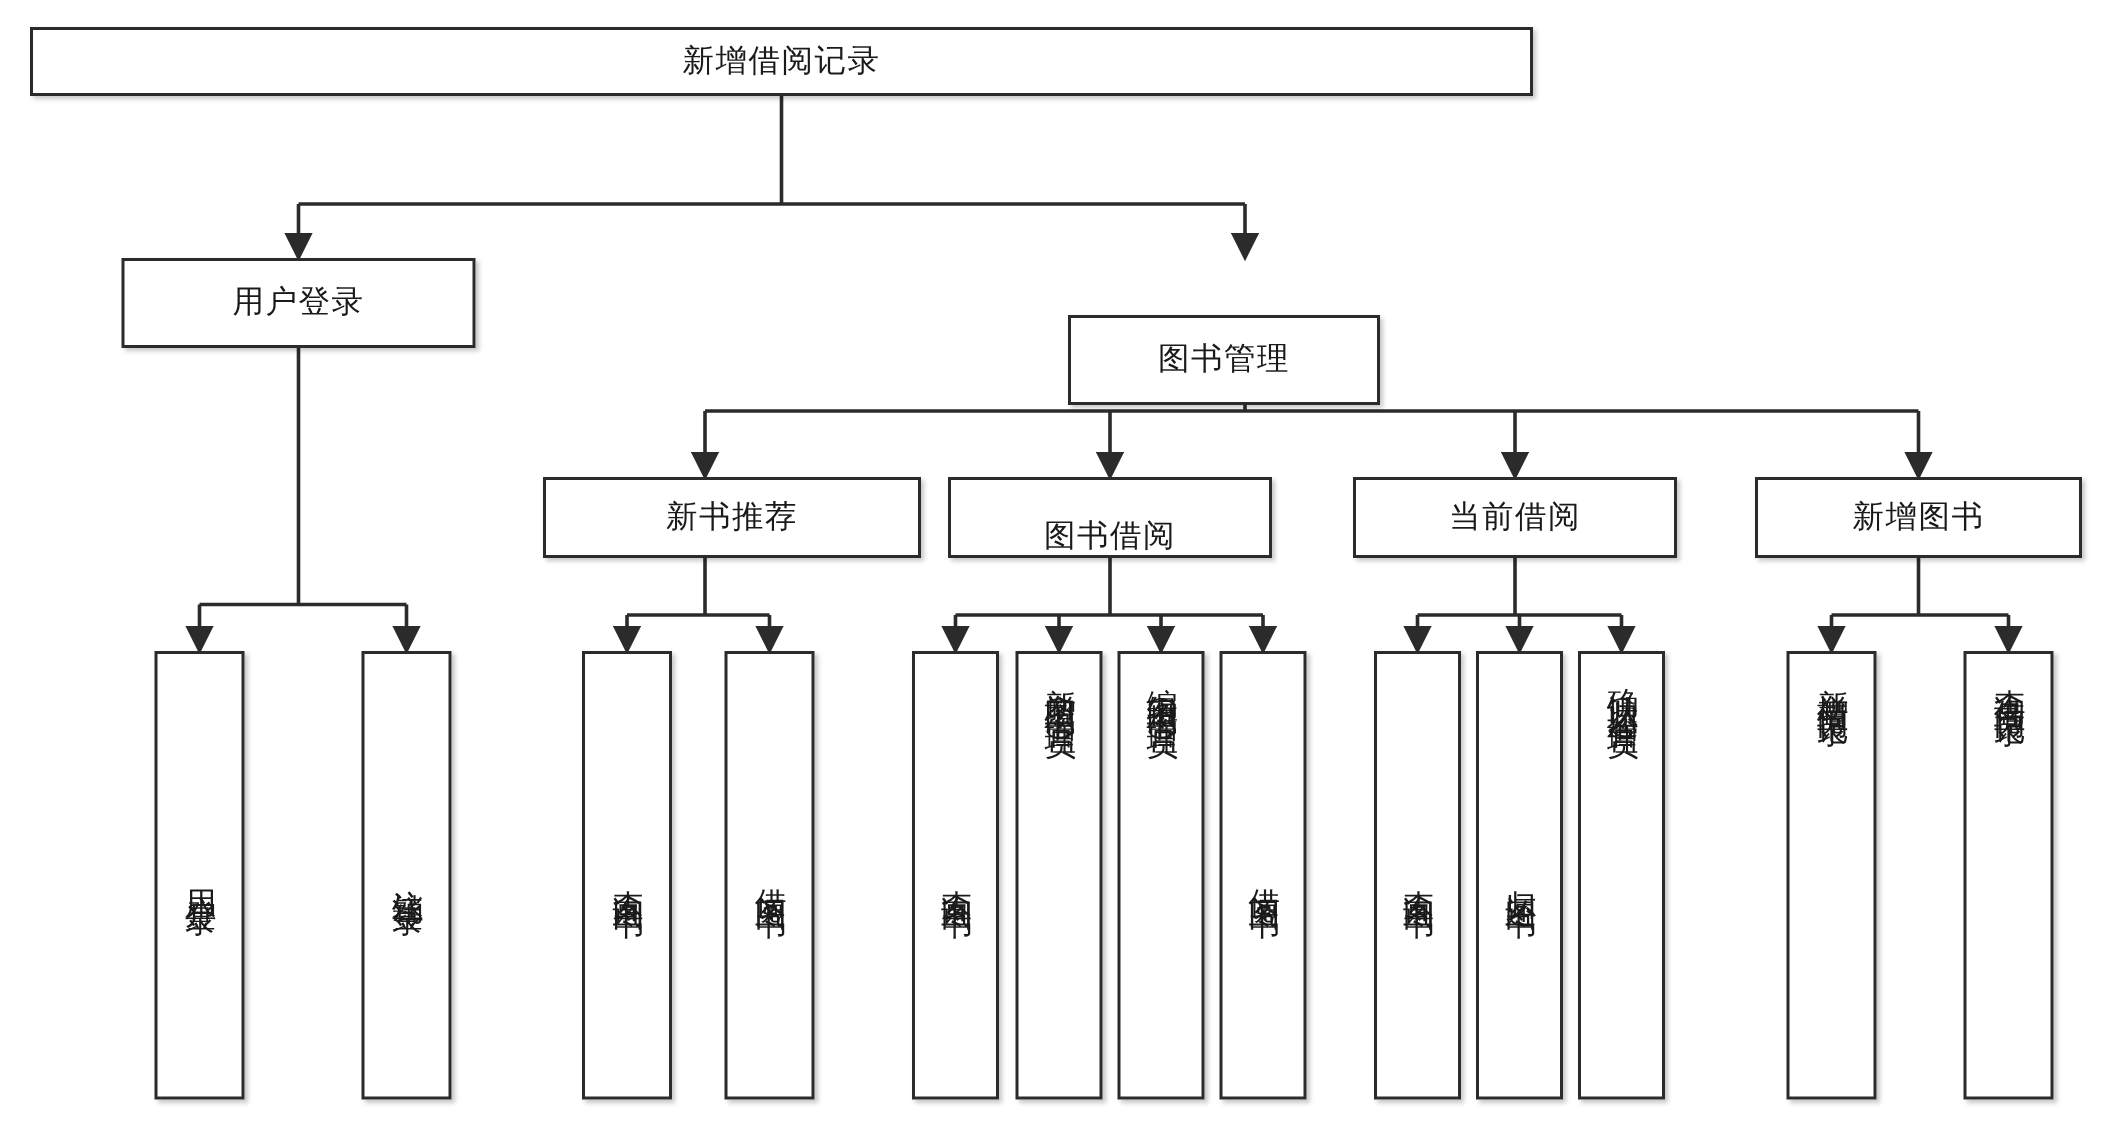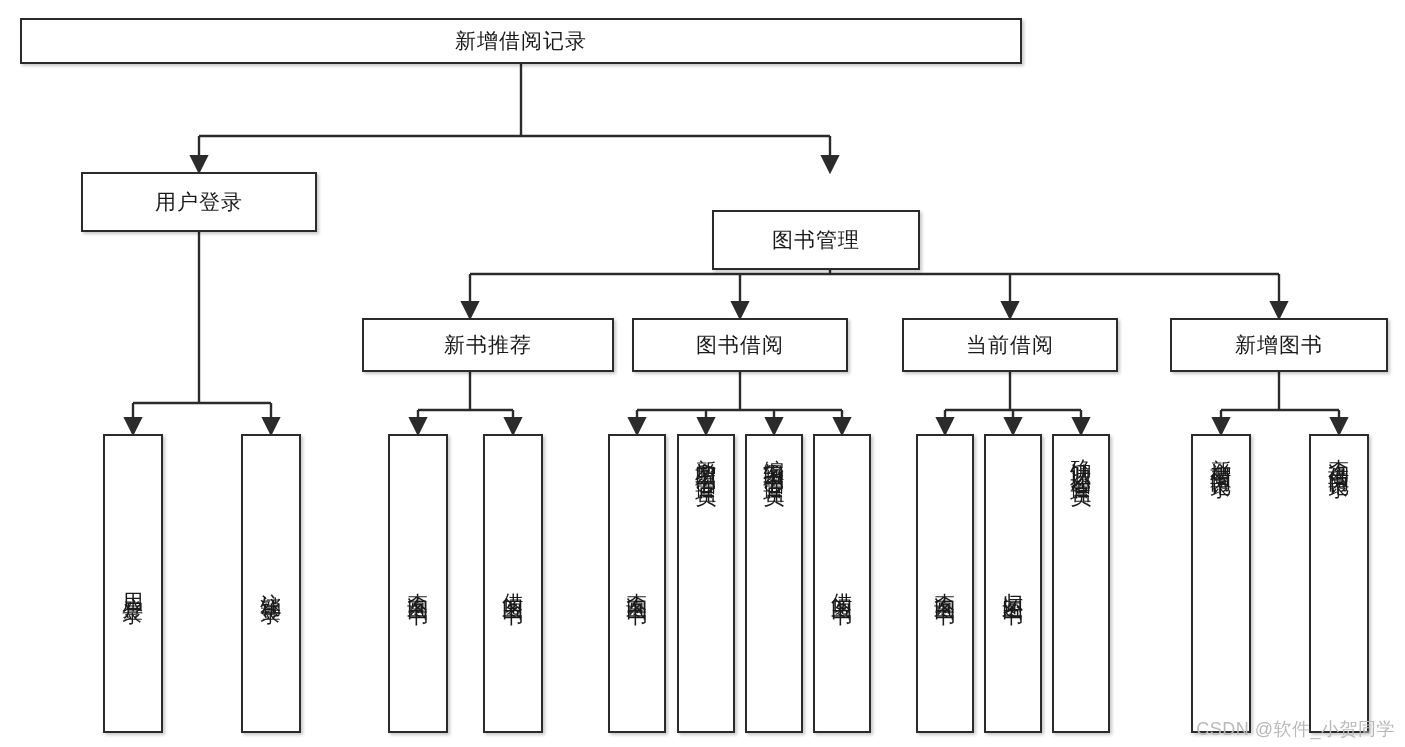--- a/index.html
+++ b/index.html
@@ -123,21 +123,21 @@
       </div>
       <div class="node horiz" style="left: 81px; top: 172px; width: 236px; height: 60px;">
         <span class="label">用户登录</span>
       </div>
       <div class="node horiz" style="left: 712px; top: 172px; width: 208px; height: 60px; margin-top: 38px;">
         <span class="label">图书管理</span>
       </div>
       <div class="node horiz" style="left: 362px; top: 318px; width: 252px; height: 54px;">
         <span class="label">新书推荐</span>
       </div>
-      <div class="node horiz" style="left: 632px; top: 318px; width: 216px; height: 54px;">
+      <div class="node horiz" style="left: 632px; top: 318px; width: 216px; height: 54px; align-items: flex-end;">
         <span class="label">图书借阅</span>
       </div>
       <div class="node horiz" style="left: 902px; top: 318px; width: 216px; height: 54px;">
         <span class="label">当前借阅</span>
       </div>
       <div class="node horiz" style="left: 1170px; top: 318px; width: 218px; height: 54px;">
         <span class="label">新增图书</span>
       </div>
       <div class="node vert centered" style="left: 103px; top: 434px; width: 60px; height: 299px;">
         <span class="label">用户登录</span>
@@ -173,15 +173,14 @@
         <span class="label">确认归还（管理员）</span>
       </div>
       <div class="node vert" style="left: 1191px; top: 434px; width: 60px; height: 299px;">
         <span class="label">新增借阅记录</span>
       </div>
       <div class="node vert" style="left: 1309px; top: 434px; width: 60px; height: 299px;">
         <span class="label">查询借阅记录</span>
       </div>
     </div>
 
-  <div id="watermark">CSDN @软件_小贺同学</div>
 
 </div>
 
 </body></html>

